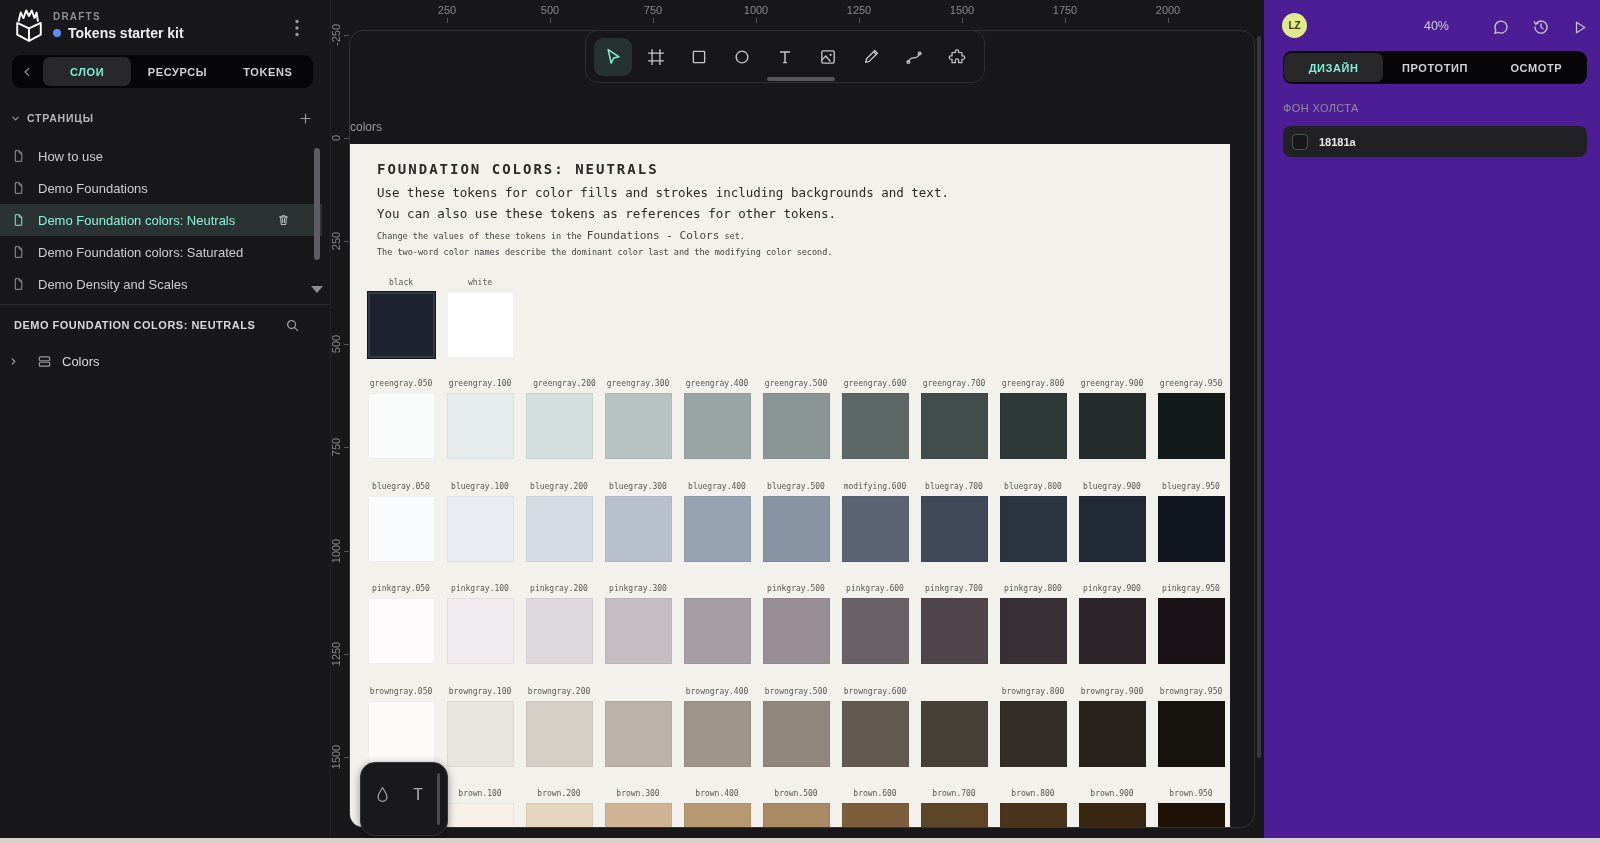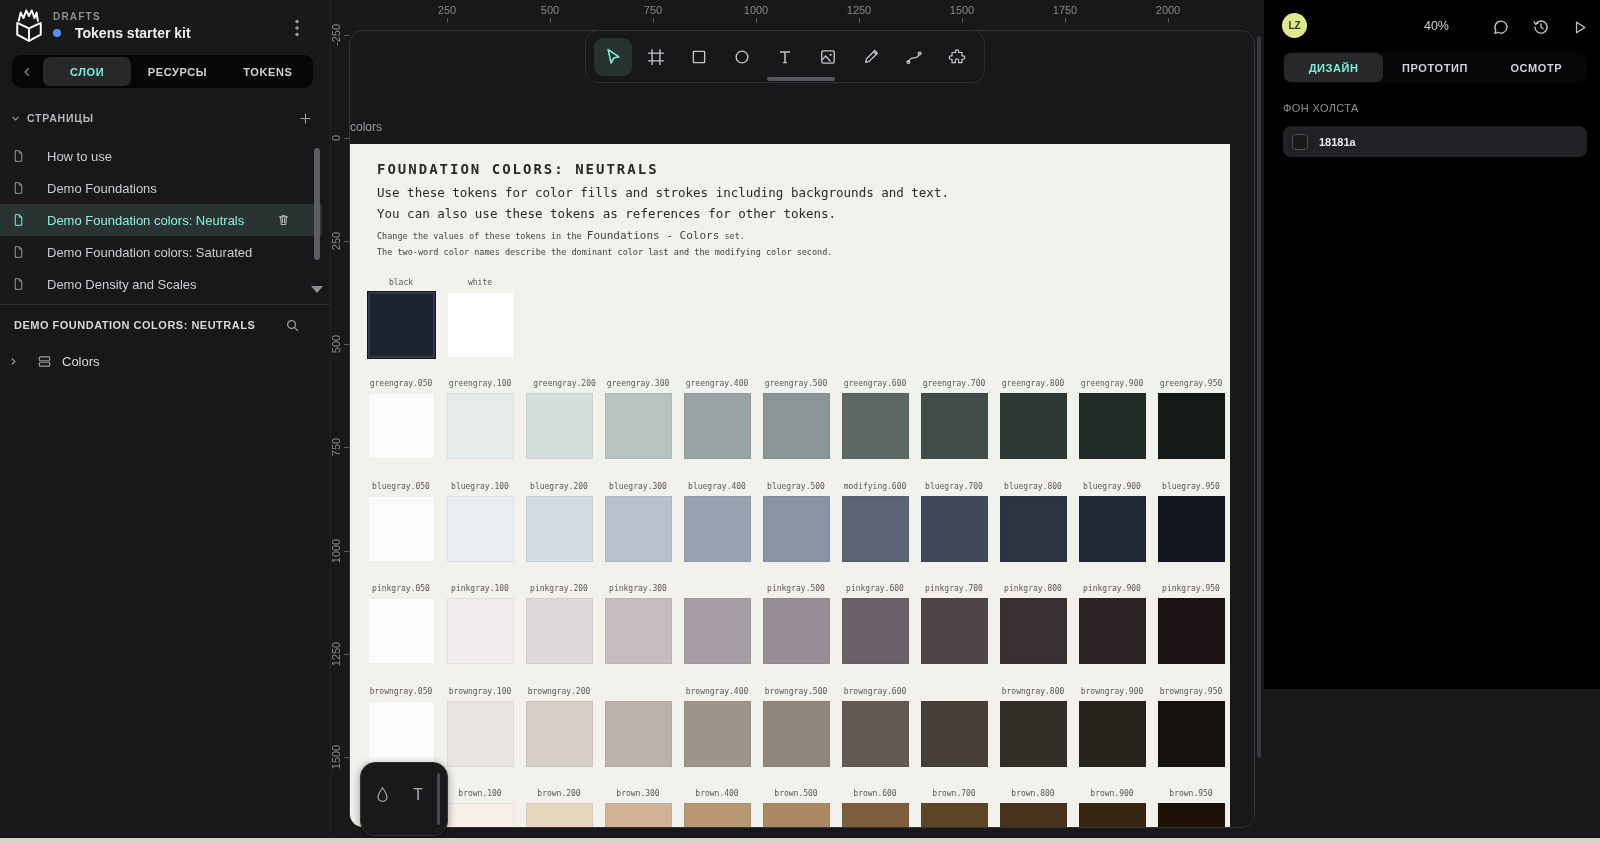--- a/index.html
+++ b/index.html
@@ -3,34 +3,34 @@
 <meta charset="utf-8">
 <style>
   html,body{margin:0;padding:0;background:#0c0c0e;}
   .stage{position:relative;width:1600px;height:843px;background:#18181a;overflow:hidden;
          font-family:"Liberation Sans",sans-serif;color:#cfcfd3;}
 
   
   .sidebar-left{position:absolute;left:0;top:0;width:330px;height:843px;background:#18181a;border-right:1px solid rgba(255,255,255,0.04);}
   .logo{position:absolute;left:11px;top:7px;width:36px;height:38px;}
   .proj-label{position:absolute;left:53px;top:11px;font-size:10px;letter-spacing:1.2px;color:#8f8f93;font-weight:bold;}
-  .file-row{position:absolute;left:53px;top:25px;display:flex;align-items:center;gap:14px;}
+  .file-row{position:absolute;left:53px;top:25px;display:flex;align-items:center;gap:7px;}
   .file-dot{width:8px;height:8px;border-radius:50%;background:#5a8df5;}
   .file-name{font-size:14px;font-weight:bold;color:#eeeef0;}
   .kebab{position:absolute;left:288px;top:17px;width:18px;height:22px;display:flex;align-items:center;justify-content:center;color:#9a9a9e;font-size:15px;letter-spacing:0;cursor:pointer;}
   .tabbar{position:absolute;display:flex;align-items:center;background:#060608;border-radius:9px;}
   .tabbar-left{left:12px;top:55px;width:301px;height:33px;padding:0;}
   .back-btn{width:30px;height:33px;display:flex;align-items:center;justify-content:center;color:#9a9a9e;flex:0 0 auto;}
   .tab{flex:1 1 0;height:29px;margin:2px 1px;display:flex;align-items:center;justify-content:center;
        font-size:11px;font-weight:bold;letter-spacing:0.6px;color:#d2d2d6;border-radius:7px;cursor:pointer;}
   .tab.active{background:#28282b;color:#7df0dd;}
   .pages-head{position:absolute;left:10px;top:107px;width:308px;height:22px;display:flex;align-items:center;}
   .pages-title{font-size:10.5px;font-weight:bold;letter-spacing:0.8px;color:#b6b6ba;margin-left:6px;}
   .pages-plus{margin-left:auto;margin-right:6px;}
-  .page-item{position:absolute;left:0;width:322px;height:32px;display:flex;align-items:center;gap:22px;padding-left:12px;box-sizing:border-box;
+  .page-item{position:absolute;left:0;width:322px;height:32px;display:flex;align-items:center;gap:13px;padding-left:12px;box-sizing:border-box;
              font-size:13px;color:#cdcdd1;cursor:pointer;}
   .page-item.active{background:#2a3331;color:#8af0de;}
   .page-item .trash{margin-left:auto;margin-right:32px;}
   .list-scrollbar{position:absolute;left:314px;top:148px;width:6px;height:112px;border-radius:3px;background:#5c5c61;}
   .list-arrow{position:absolute;left:311px;top:286px;width:0;height:0;border-left:6px solid transparent;border-right:6px solid transparent;border-top:7px solid #8f8f93;}
   .divider{position:absolute;left:0;top:304px;width:330px;height:1px;background:#2b2b2f;}
   .section-head{position:absolute;left:14px;top:312px;width:300px;height:26px;display:flex;align-items:center;}
   .section-title{font-size:11px;font-weight:bold;letter-spacing:0.5px;color:#d8d8db;}
   .section-search{margin-left:auto;margin-right:14px;}
   .layer-row{position:absolute;left:8px;top:348px;width:310px;height:26px;display:flex;align-items:center;gap:10px;font-size:13px;color:#d8d8db;cursor:pointer;}
@@ -58,21 +58,21 @@
   .tool-btn.active{background:#263230;}
   .toolbar-handle{position:absolute;left:767px;top:77px;width:68px;height:4px;border-radius:2px;background:#55555a;}
 
   
   .token-panel{position:absolute;left:360px;top:762px;width:88px;height:74px;background:#19191c;border:1px solid #313136;border-radius:15px;box-sizing:border-box;box-shadow:0 2px 8px rgba(0,0,0,0.4);}
   .token-panel .t-icon{position:absolute;top:18px;width:26px;height:26px;display:flex;align-items:center;justify-content:center;color:#a8a8ac;cursor:pointer;}
   .token-scroll{position:absolute;right:7px;top:10px;width:3px;height:52px;background:#4a4a4f;border-radius:2px;}
   .token-T{font-family:"DejaVu Sans Mono",monospace;font-size:16px;color:#a8a8ac;}
 
   
-  .sidebar-right{position:absolute;left:1264px;top:0;width:336px;height:689px;background:#000000;}
+  .sidebar-right{position:absolute;left:1264px;top:0;width:336px;height:843px;background:#4c1d95;}
   .avatar{position:absolute;left:18px;top:13px;width:25px;height:25px;border-radius:50%;background:#e0ea8c;display:flex;align-items:center;justify-content:center;
           font-size:10px;font-weight:bold;color:#3a3a12;cursor:pointer;}
   .zoom-label{position:absolute;left:140px;top:19px;width:45px;text-align:right;font-size:12.5px;color:#cfcfd3;cursor:pointer;}
   .hd-icon{position:absolute;top:16px;width:22px;height:22px;display:flex;align-items:center;justify-content:center;cursor:pointer;}
   .tabbar-right{left:19px;top:51px;width:304px;height:33px;}
   .panel-label{position:absolute;left:19px;top:102px;font-size:11px;letter-spacing:0.4px;color:#8f8f93;}
   .bg-row{position:absolute;left:19px;top:126px;width:304px;height:31px;background:#212125;border-radius:8px;display:flex;align-items:center;gap:11px;padding-left:9px;box-sizing:border-box;cursor:pointer;}
   .bg-swatch{width:16px;height:16px;border-radius:4px;border:1.5px solid #46524e;box-sizing:border-box;}
   .bg-value{font-size:11px;font-weight:bold;color:#eaeaec;}
 

